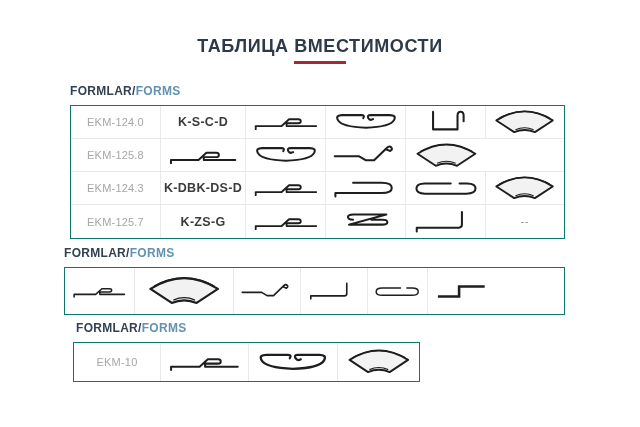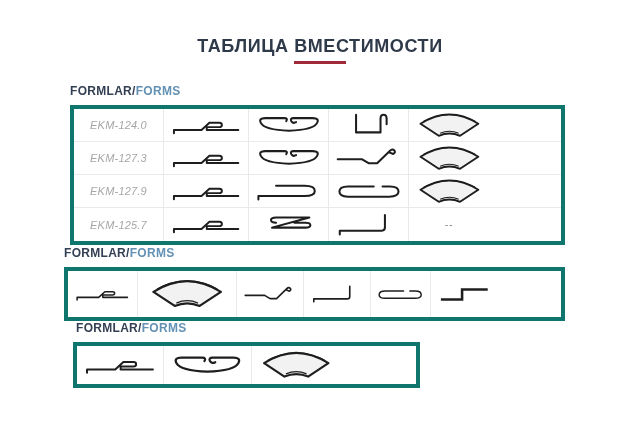--- a/index.html
+++ b/index.html
@@ -13,21 +13,21 @@
     font-size:18px; font-weight:bold; letter-spacing:0.6px; color:#2e3949;
   }
   .title-underline {
     position:absolute; top:61px; left:294px; width:52px; height:3px;
     background:#a2293a;
   }
   .section { position:absolute; }
   .sec-label { font-size:12px; font-weight:bold; letter-spacing:0.3px; white-space:nowrap; }
   .sec-label .dark { color:#333f52; }
   .sec-label .light { color:#6391b4; }
-  .table { border:4px solid #0f766e; background:#fff; margin-top:7px;font-style:italic; }
+  .table { border:1px solid #0f766e; background:#fff; margin-top:7px; }
   .trow { display:grid; align-items:center; border-bottom:1px solid #e9e9e9; }
   .trow:last-child { border-bottom:none; }
   .cell {
     height:100%; display:flex; align-items:center; justify-content:center;
     border-right:1px solid #e9e9e9; overflow:hidden;
   }
   .cell:last-child { border-right:none; }
   .model-cell { font-size:11px; color:#a6a6a6; letter-spacing:0.2px; }
   .model-cell .ver { }
   .code-cell { font-size:12.5px; font-weight:bold; color:#3c3c3c; letter-spacing:0.3px; }
@@ -55,20 +55,21 @@
   <div class="title-underline"></div>
 
   <div class="section" id="sec0">
     <div class="sec-label"><span class="dark">FORMLAR/</span><span class="light">FORMS</span></div>
     <div class="table">
         <div class="trow">
           <div class="cell model-cell">
             <span>EKM-12</span>
             <span class="ver">4.0</span>
           </div>
+          <div class="cell code-cell">K-S-C-D</div>
           <div class="cell shape-cell">
             <svg viewBox="0 0 110 38">
               <path d="M6,31 L6,26 L48,26 L60,15 L75,15 Q79,15 79,18.2 Q79,21.5 75,21.5 L56,21.5 L56,26 L104,26" fill="none" stroke="#1e1e1e" stroke-width="3" stroke-linecap="round" stroke-linejoin="round"></path>
             </svg>
           </div>
           <div class="cell shape-cell">
             <svg viewBox="0 0 100 38">
               <path d="M46,13.5 Q49,9 43,9 L15,9 Q5,9 8.5,16 Q14,26.5 50,27.5 Q86,26.5 91.5,16 Q95,9 85,9 L57,9 Q51,9 53.5,13.5 Q56,17.5 60.5,15" fill="none" stroke="#1e1e1e" stroke-width="3" stroke-linecap="round" stroke-linejoin="round"></path>
             </svg>
           </div>
@@ -81,21 +82,21 @@
             <svg viewBox="0 0 100 42">
               <path d="M8,18.5 Q50,-8.5 92,18.5 L65.5,36 Q50,29.5 34.5,36 Z" fill="#f2f2f2" stroke="#1e1e1e" stroke-width="2.8" stroke-linejoin="round"></path>
               <path d="M12.5,15 Q50,-5 87.5,15" fill="none" stroke="#1e1e1e" stroke-width="1.6"></path>
               <path d="M36.5,32.5 Q50,26.5 63.5,32.5" fill="none" stroke="#1e1e1e" stroke-width="1.6"></path>
             </svg>
           </div>
         </div>
         <div class="trow">
           <div class="cell model-cell">
             <span>EKM-12</span>
-            <span class="ver">7.3</span>
+            <span class="ver">5.8</span>
           </div>
           <div class="cell shape-cell">
             <svg viewBox="0 0 110 38">
               <path d="M6,31 L6,26 L48,26 L60,15 L75,15 Q79,15 79,18.2 Q79,21.5 75,21.5 L56,21.5 L56,26 L104,26" fill="none" stroke="#1e1e1e" stroke-width="3" stroke-linecap="round" stroke-linejoin="round"></path>
             </svg>
           </div>
           <div class="cell shape-cell">
             <svg viewBox="0 0 100 38">
               <path d="M46,13.5 Q49,9 43,9 L15,9 Q5,9 8.5,16 Q14,26.5 50,27.5 Q86,26.5 91.5,16 Q95,9 85,9 L57,9 Q51,9 53.5,13.5 Q56,17.5 60.5,15" fill="none" stroke="#1e1e1e" stroke-width="3" stroke-linecap="round" stroke-linejoin="round"></path>
             </svg>
@@ -109,22 +110,23 @@
             <svg viewBox="0 0 100 42">
               <path d="M8,18.5 Q50,-8.5 92,18.5 L65.5,36 Q50,29.5 34.5,36 Z" fill="#f2f2f2" stroke="#1e1e1e" stroke-width="2.8" stroke-linejoin="round"></path>
               <path d="M12.5,15 Q50,-5 87.5,15" fill="none" stroke="#1e1e1e" stroke-width="1.6"></path>
               <path d="M36.5,32.5 Q50,26.5 63.5,32.5" fill="none" stroke="#1e1e1e" stroke-width="1.6"></path>
             </svg>
           </div>
         </div>
         <div class="trow">
           <div class="cell model-cell">
             <span>EKM-12</span>
-            <span class="ver">7.9</span>
-          </div>
+            <span class="ver">4.3</span>
+          </div>
+          <div class="cell code-cell">K-DBK-DS-D</div>
           <div class="cell shape-cell">
             <svg viewBox="0 0 110 38">
               <path d="M6,31 L6,26 L48,26 L60,15 L75,15 Q79,15 79,18.2 Q79,21.5 75,21.5 L56,21.5 L56,26 L104,26" fill="none" stroke="#1e1e1e" stroke-width="3" stroke-linecap="round" stroke-linejoin="round"></path>
             </svg>
           </div>
           <div class="cell shape-cell">
             <svg viewBox="0 0 100 38">
               <path d="M5,31.5 L5,26.5 L73,26.5 Q88,26.5 88,19 Q88,11.5 73,11.5 L31,11.5" fill="none" stroke="#1e1e1e" stroke-width="3" stroke-linecap="round" stroke-linejoin="round"></path>
             </svg>
           </div>
@@ -139,20 +141,21 @@
               <path d="M12.5,15 Q50,-5 87.5,15" fill="none" stroke="#1e1e1e" stroke-width="1.6"></path>
               <path d="M36.5,32.5 Q50,26.5 63.5,32.5" fill="none" stroke="#1e1e1e" stroke-width="1.6"></path>
             </svg>
           </div>
         </div>
         <div class="trow">
           <div class="cell model-cell">
             <span>EKM-12</span>
             <span class="ver">5.7</span>
           </div>
+          <div class="cell code-cell">K-ZS-G</div>
           <div class="cell shape-cell">
             <svg viewBox="0 0 110 38">
               <path d="M6,31 L6,26 L48,26 L60,15 L75,15 Q79,15 79,18.2 Q79,21.5 75,21.5 L56,21.5 L56,26 L104,26" fill="none" stroke="#1e1e1e" stroke-width="3" stroke-linecap="round" stroke-linejoin="round"></path>
             </svg>
           </div>
           <div class="cell shape-cell">
             <svg viewBox="0 0 100 38">
               <path d="M31,15.8 Q23.5,15.8 23.5,11.9 Q23.5,8 31,8 L80,8 L25,23 L74,23 Q81.5,23 81.5,19.4 Q81.5,15.8 74,15.8 L58,15.8" fill="none" stroke="#1e1e1e" stroke-width="3" stroke-linecap="round" stroke-linejoin="round"></path>
             </svg>
           </div>
@@ -205,20 +208,23 @@
             </svg>
           </div>
         </div>
       </div>
   </div>
 
   <div class="section" id="sec2">
     <div class="sec-label"><span class="dark">FORMLAR/</span><span class="light">FORMS</span></div>
     <div class="table">
         <div class="trow">
+          <div class="cell model-cell">
+            <span>EKM-10</span>
+          </div>
           <div class="cell shape-cell">
             <svg viewBox="0 0 110 38">
               <path d="M6,31 L6,26 L48,26 L60,15 L75,15 Q79,15 79,18.2 Q79,21.5 75,21.5 L56,21.5 L56,26 L104,26" fill="none" stroke="#1e1e1e" stroke-width="3" stroke-linecap="round" stroke-linejoin="round"></path>
             </svg>
           </div>
           <div class="cell shape-cell">
             <svg viewBox="0 0 100 38">
               <path d="M46,13.5 Q49,9 43,9 L15,9 Q5,9 8.5,16 Q14,26.5 50,27.5 Q86,26.5 91.5,16 Q95,9 85,9 L57,9 Q51,9 53.5,13.5 Q56,17.5 60.5,15" fill="none" stroke="#1e1e1e" stroke-width="3" stroke-linecap="round" stroke-linejoin="round"></path>
             </svg>
           </div>

